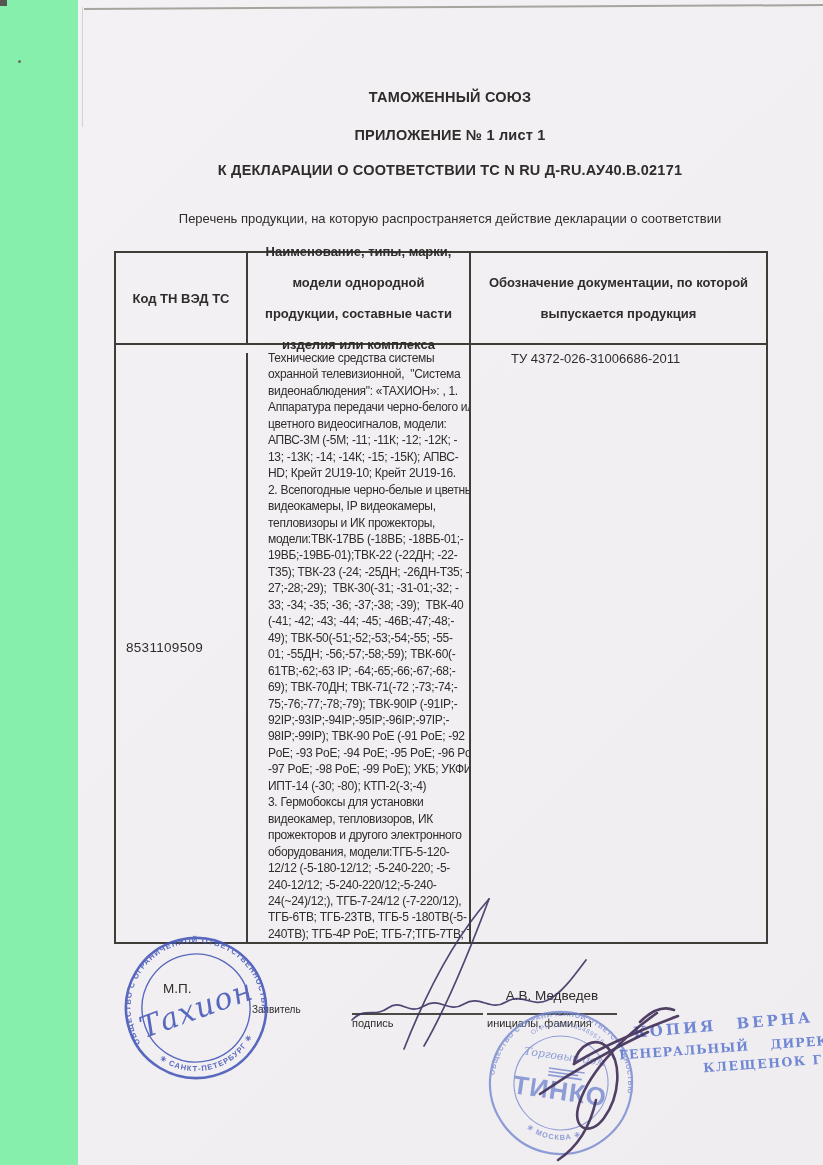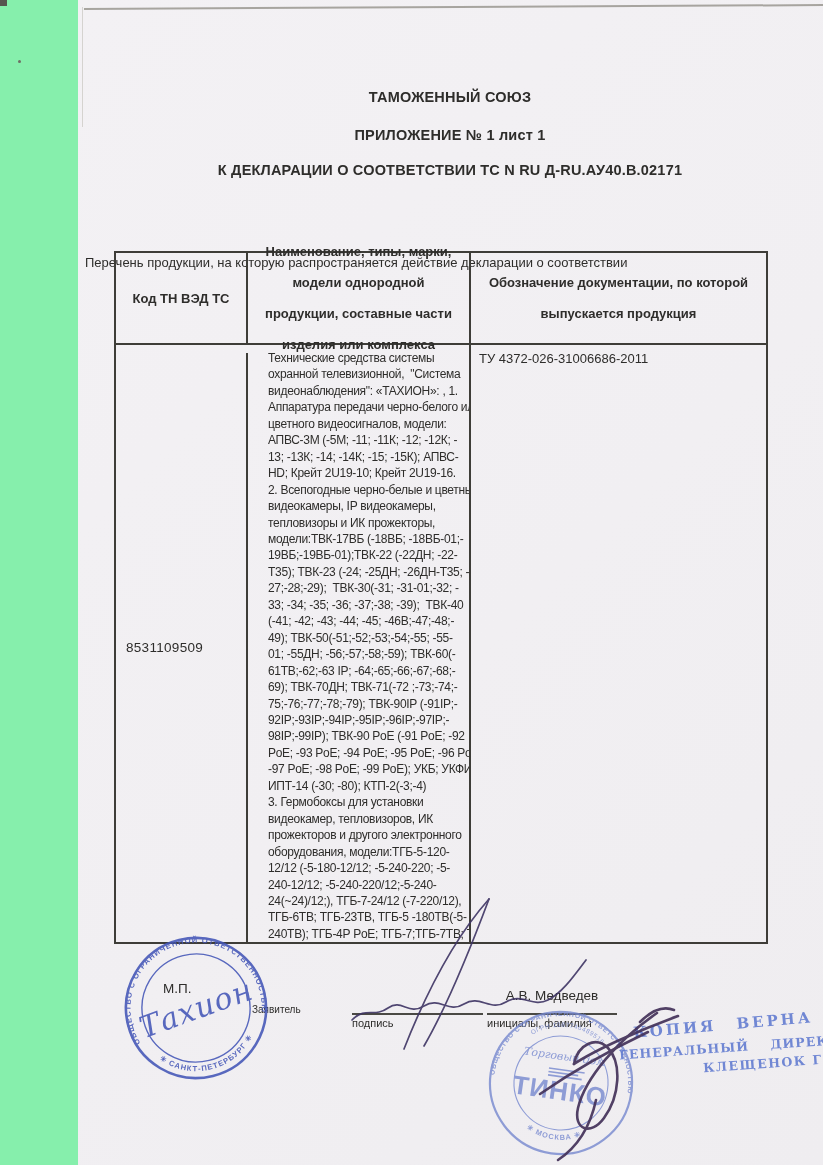--- a/index.html
+++ b/index.html
@@ -12,35 +12,35 @@
     position:absolute;left:78px;top:0;width:745px;height:1165px;
     background:linear-gradient(135deg,#f3f1f4 0%,#f1eff2 55%,#efedf0 100%);
   }
   .edge-top{position:absolute;left:84px;top:6px;width:739px;height:2px;background:#8e8b83;opacity:.75;transform:rotate(-0.3deg);}
   .edge-left{position:absolute;left:82px;top:7px;width:1px;height:120px;background:#c2bfb7;opacity:.6;}
   .corner-smudge{position:absolute;left:0;top:0;width:7px;height:6px;background:#57554f;}
   .speck{position:absolute;left:18px;top:60px;width:3px;height:3px;border-radius:50%;background:#6f6e65;}
 
   .title{position:absolute;left:85px;width:730px;text-align:center;font-weight:bold;font-size:14.5px;letter-spacing:.2px;}
   .title1{top:89px;} .title2{top:127px;} .title3{top:162px;}
-  .subtitle{position:absolute;left:85px;width:730px;top:211px;font-size:13px;margin-top:44px;}
+  .subtitle{position:absolute;left:85px;width:730px;top:211px;text-align:center;font-size:13px;}
 
   .doc-table{
     position:absolute;left:114px;top:251px;width:654px;height:693px;
     border:2px solid #3e3d38;box-sizing:border-box;
     display:grid;grid-template-columns:132px 223px auto;grid-template-rows:92px auto;
   }
   .cell{box-sizing:border-box;}
   .b-r{border-right:2px solid #3e3d38;} .b-b{border-bottom:2px solid #3e3d38;}
   .th{display:flex;align-items:center;justify-content:center;text-align:center;
       font-weight:bold;font-size:13px;line-height:31px;white-space:pre-line;}
   .code-cell{display:flex;align-items:center;padding-left:10px;font-size:13.5px;letter-spacing:.3px;margin-top:8px;}
   .desc-cell{padding:5px 2px 0 20px;font-size:12px;line-height:16.45px;letter-spacing:-0.3px;
              white-space:pre;overflow:hidden;}
-  .docu-cell{padding:6px 6px 0 8px;font-size:13px;}
+  .docu-cell{padding:6px 6px 0 8px;font-size:13px;margin-left:32px;}
 
   .mp-label{position:absolute;left:163px;top:981px;font-size:13.5px;}
   .applicant-label{position:absolute;left:252px;top:988px;font-size:10px;margin-top:16px;}
   .sig-line{position:absolute;top:1013px;height:2px;background:#4a4944;}
   .sig-line1{left:352px;width:131px;} .sig-line2{left:487px;width:130px;}
   .sig-caption{position:absolute;top:1017px;font-size:11px;text-align:left;}
   .cap1{left:352px;width:131px;} .cap2{left:487px;width:130px;}
   .signatory-name{position:absolute;left:480px;top:988px;width:144px;text-align:center;font-size:13.5px;}
 
   .stamp{position:absolute;pointer-events:none;}

